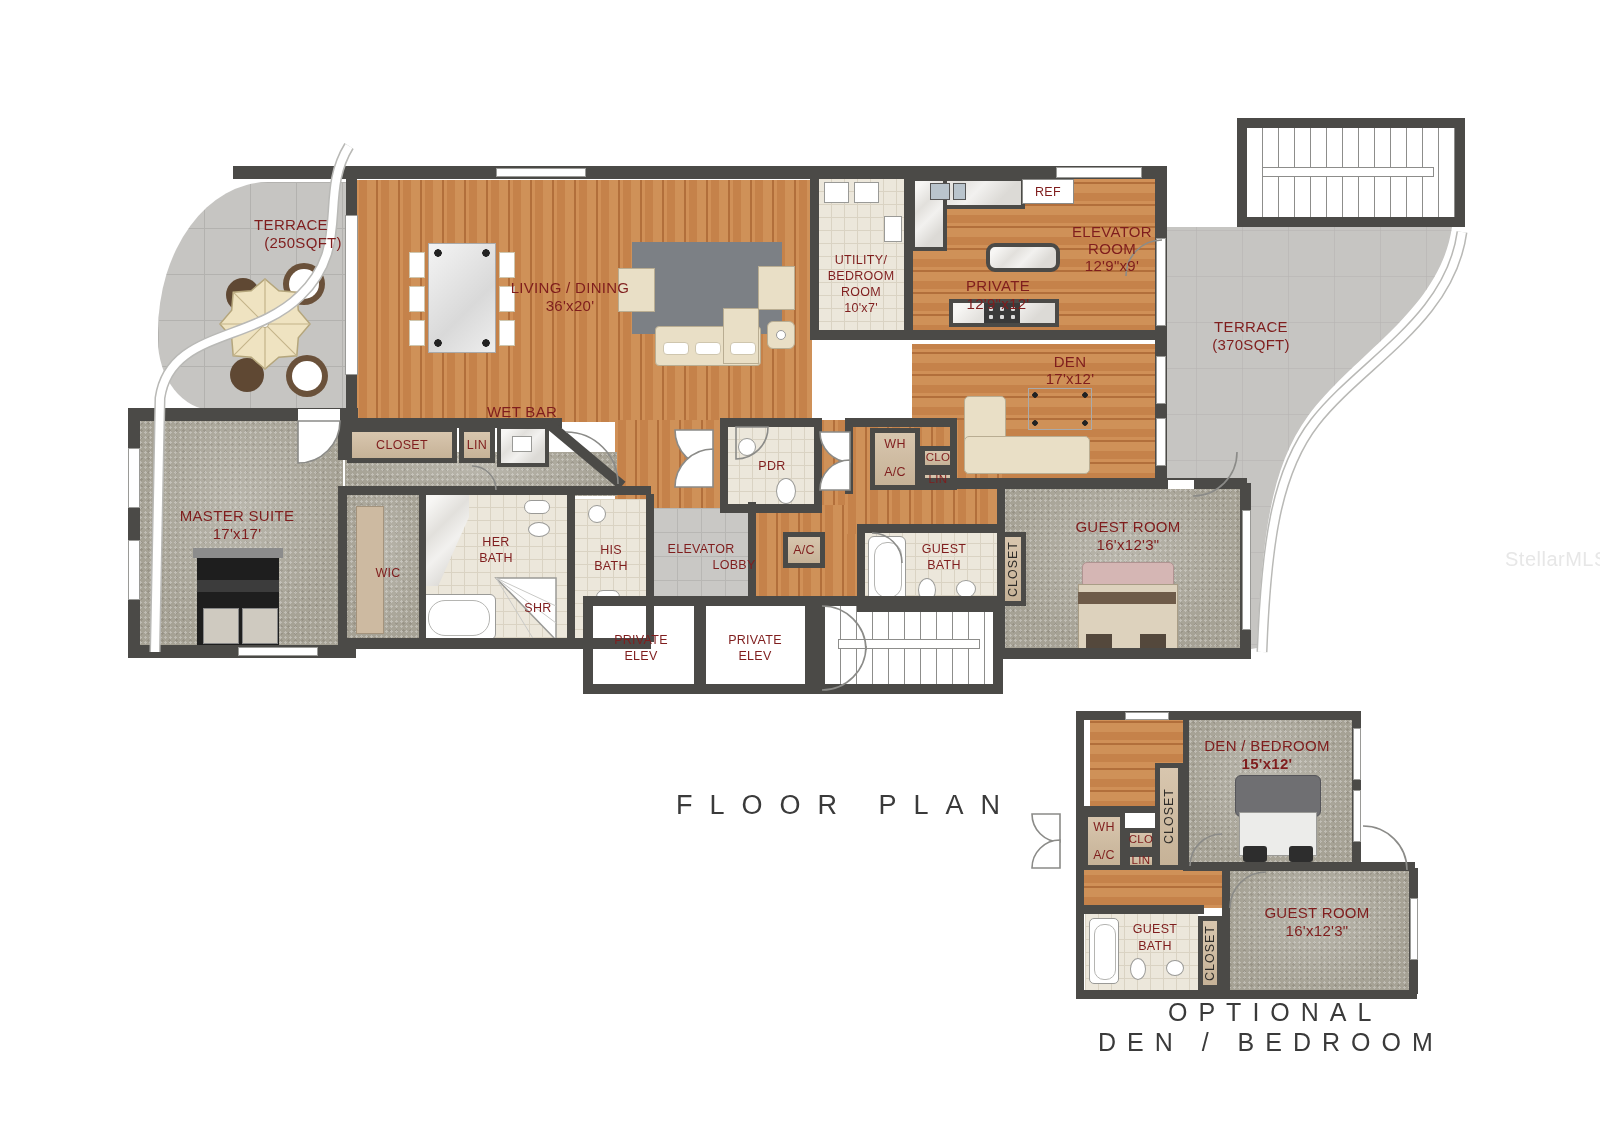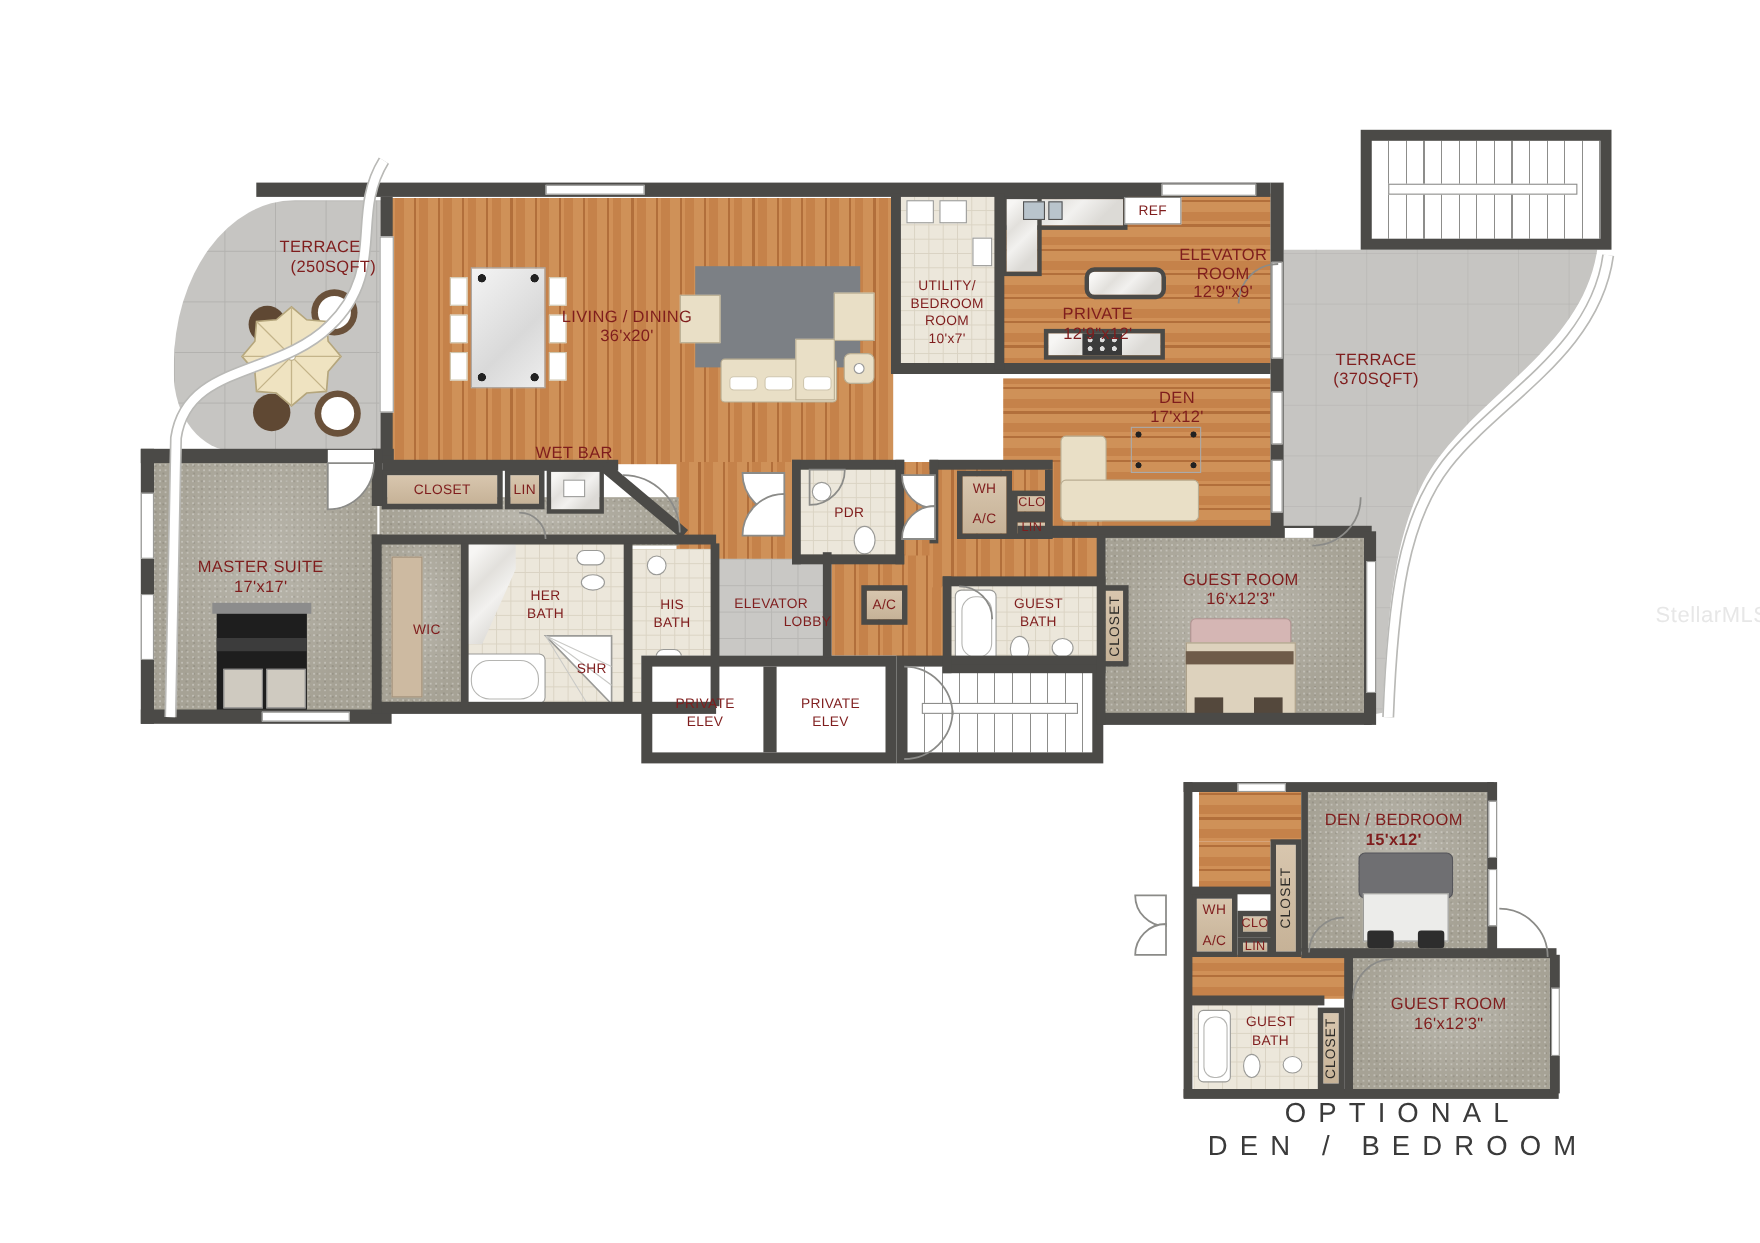--- a/index.html
+++ b/index.html
@@ -359,17 +359,18 @@
   <div class="lbl sm" style="left:1104px;top:855px;">A/C</div>
   <div class="lbl xs" style="left:1141px;top:840px;">CLO</div>
   <div class="lbl xs" style="left:1141px;top:861px;">LIN</div>
   <div class="vlbl" style="left:1169px;top:816px;">CLOSET</div>
   <div class="lbl sm" style="left:1155px;top:929px;">GUEST</div>
   <div class="lbl sm" style="left:1155px;top:946px;">BATH</div>
   <div class="vlbl" style="left:1210px;top:953px;">CLOSET</div>
   <div class="lbl" style="left:1317px;top:913px;">GUEST ROOM</div>
   <div class="lbl" style="left:1317px;top:931px;">16'x12'3"</div>
 
+  <div class="title" style="left:676px;top:790px;">FLOOR PLAN</div>
   <div class="opt-title" style="left:1168px;top:998px;">OPTIONAL</div>
   <div class="opt-title" style="left:1098px;top:1028px;">DEN / BEDROOM</div>
   <div class="wm" style="left:1505px;top:548px;">StellarMLS</div>
 
 </div>
 
 </body></html>

